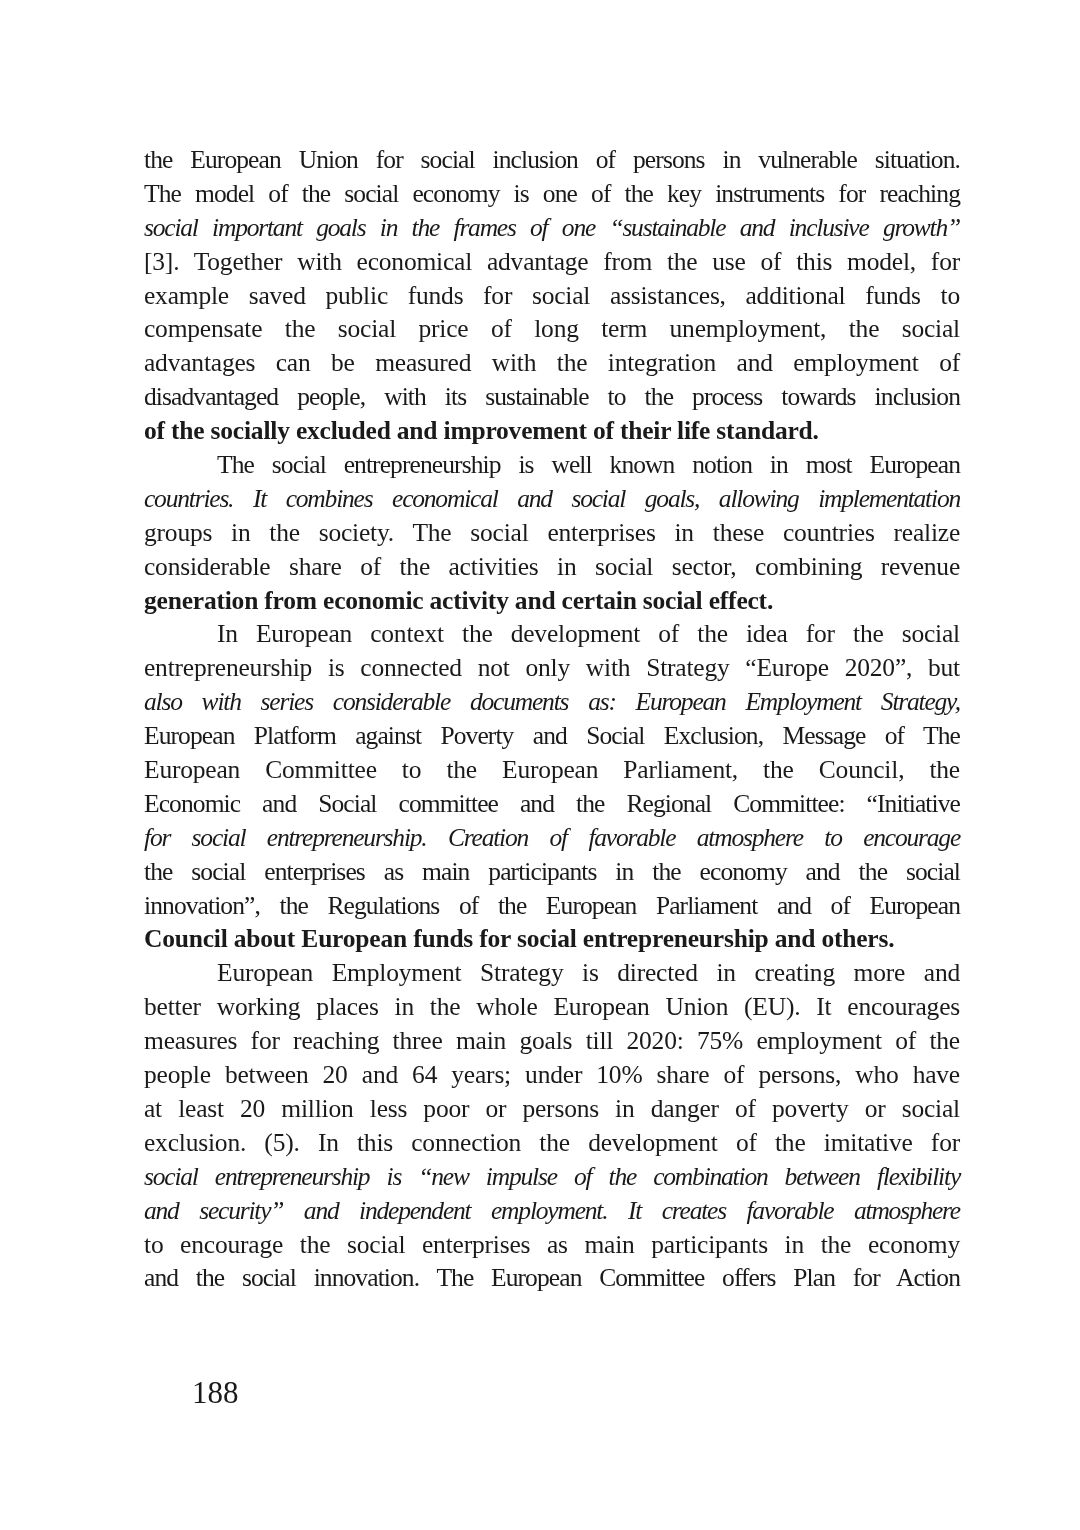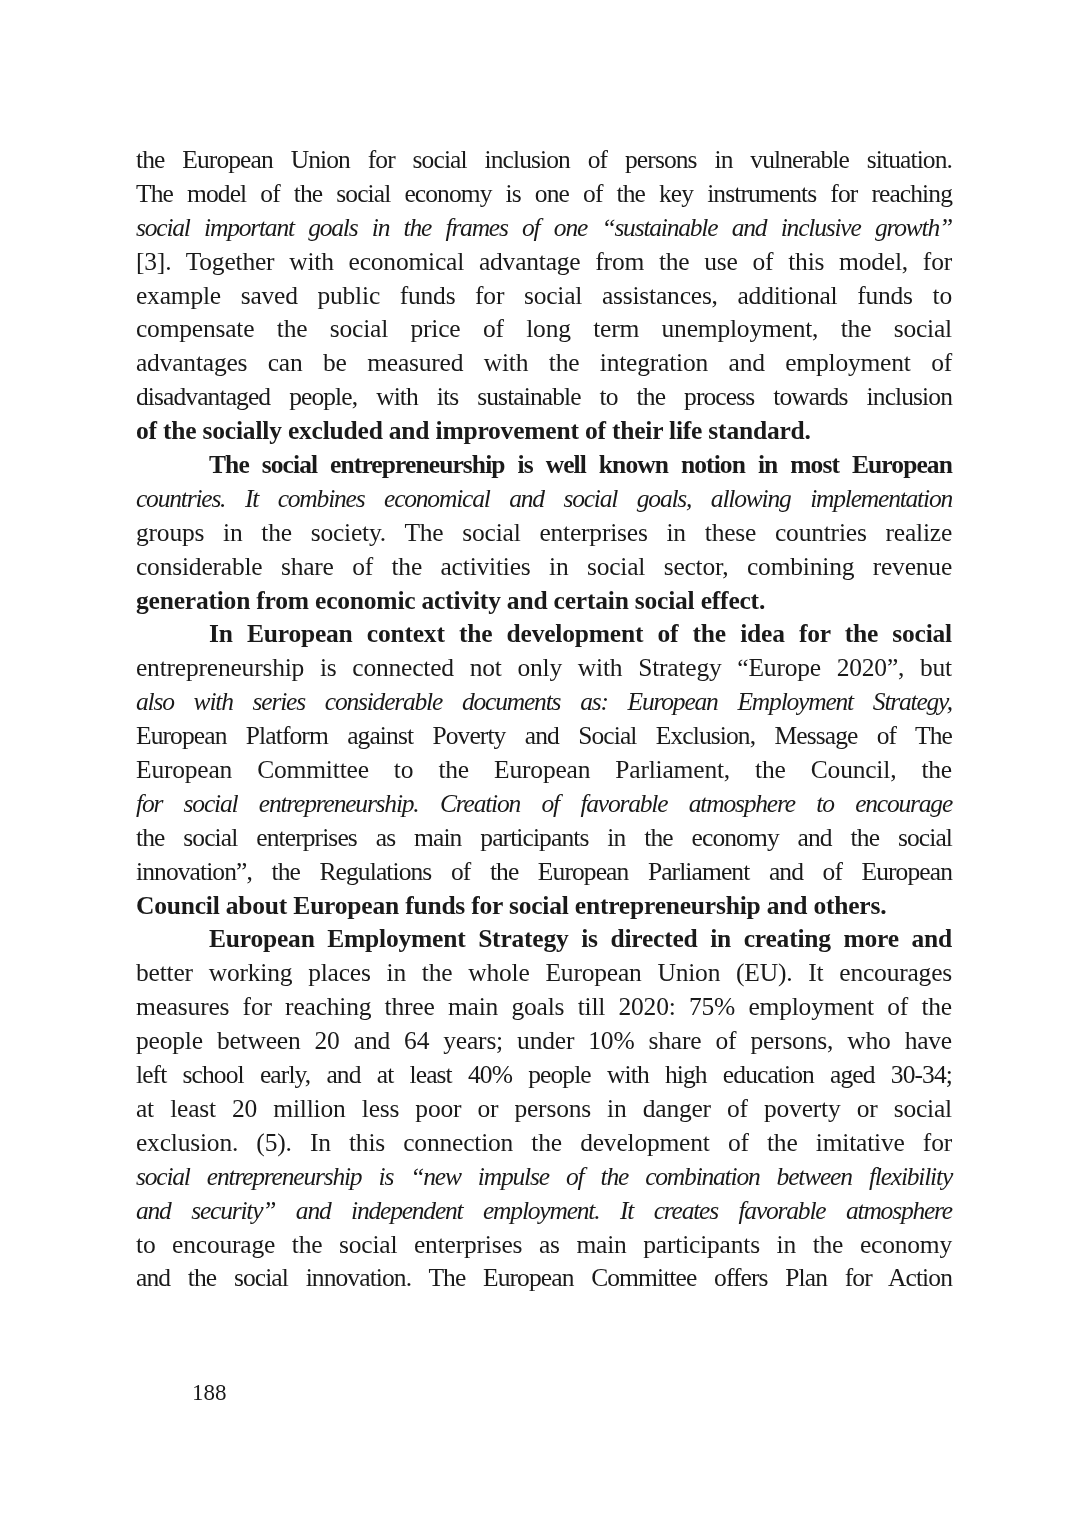--- a/index.html
+++ b/index.html
@@ -10,56 +10,55 @@
     body {
       width: 1080px;
       height: 1530px;
       position: relative;
       overflow: hidden;
       font-family: "Liberation Serif", "DejaVu Serif", serif;
       color: #1a1a1a;
     }
     .page {
       position: absolute;
-      left: 136px;
+      left: 144px;
       top: 143px;
       width: 816px;
     }
     .line {
       display: block;
       height: 33.9px;
       line-height: 33.9px;
       font-size: 25.5px;
       white-space: nowrap;
       text-align: justify;
       text-align-last: justify;
       letter-spacing: -0.2px;
     }
     .line.last {
       text-align-last: left;
       font-weight: bold;
     }
     .line.indent {
       padding-left: 73px;
-      font-weight: bold;
     }
     .line.tight {
       letter-spacing: -0.9px;
       word-spacing: -1px;
     }
     .line.tighter {
       letter-spacing: -1.2px;
       word-spacing: -2px;
       font-style: italic;
     }
     .page-number {
       position: absolute;
       left: 192px;
       top: 1378px;
-      font-size: 23px;
+      font-size: 31px;
       line-height: 30px;
       color: #1a1a1a;
     }
   </style>
 </head>
 <body>
 
 <div class="page">
 
   <div>
@@ -81,32 +80,32 @@
     <span class="line">considerable share of the activities in social sector, combining revenue</span>
     <span class="line last">generation from economic activity and certain social effect.</span>
   </div>
 
   <div>
     <span class="line indent">In European context the development of the idea for the social</span>
     <span class="line">entrepreneurship is connected not only with Strategy “Europe 2020”, but</span>
     <span class="line tighter">also with series considerable documents as: European Employment Strategy,</span>
     <span class="line tight">European Platform against Poverty and Social Exclusion, Message of The</span>
     <span class="line">European Committee to the European Parliament, the Council, the</span>
+    <span class="line tight">Economic and Social committee and the Regional Committee: “Initiative</span>
     <span class="line tighter">for social entrepreneurship. Creation of favorable atmosphere to encourage</span>
     <span class="line tight">the social enterprises as main participants in the economy and the social</span>
     <span class="line tight">innovation”, the Regulations of the European Parliament and of European</span>
     <span class="line last">Council about European funds for social entrepreneurship and others.</span>
   </div>
 
   <div>
     <span class="line indent">European Employment Strategy is directed in creating more and</span>
     <span class="line">better working places in the whole European Union (EU). It encourages</span>
     <span class="line">measures for reaching three main goals till 2020: 75% employment of the</span>
     <span class="line">people between 20 and 64 years; under 10% share of persons, who have</span>
-    <span class="line tight">left school early, and at least 40% people with high education aged 30-34;</span>
     <span class="line">at least 20 million less poor or  persons in danger of poverty or social</span>
     <span class="line">exclusion. (5). In this connection the development of the imitative for</span>
     <span class="line tighter">social entrepreneurship is “new impulse of the combination between flexibility</span>
     <span class="line tighter">and security” and independent employment. It creates favorable atmosphere</span>
     <span class="line">to encourage the social enterprises as main participants in the economy</span>
     <span class="line tight">and the social innovation. The European Committee offers Plan for Action</span>
   </div>
 </div>
 
 <div class="page-number">188</div>

